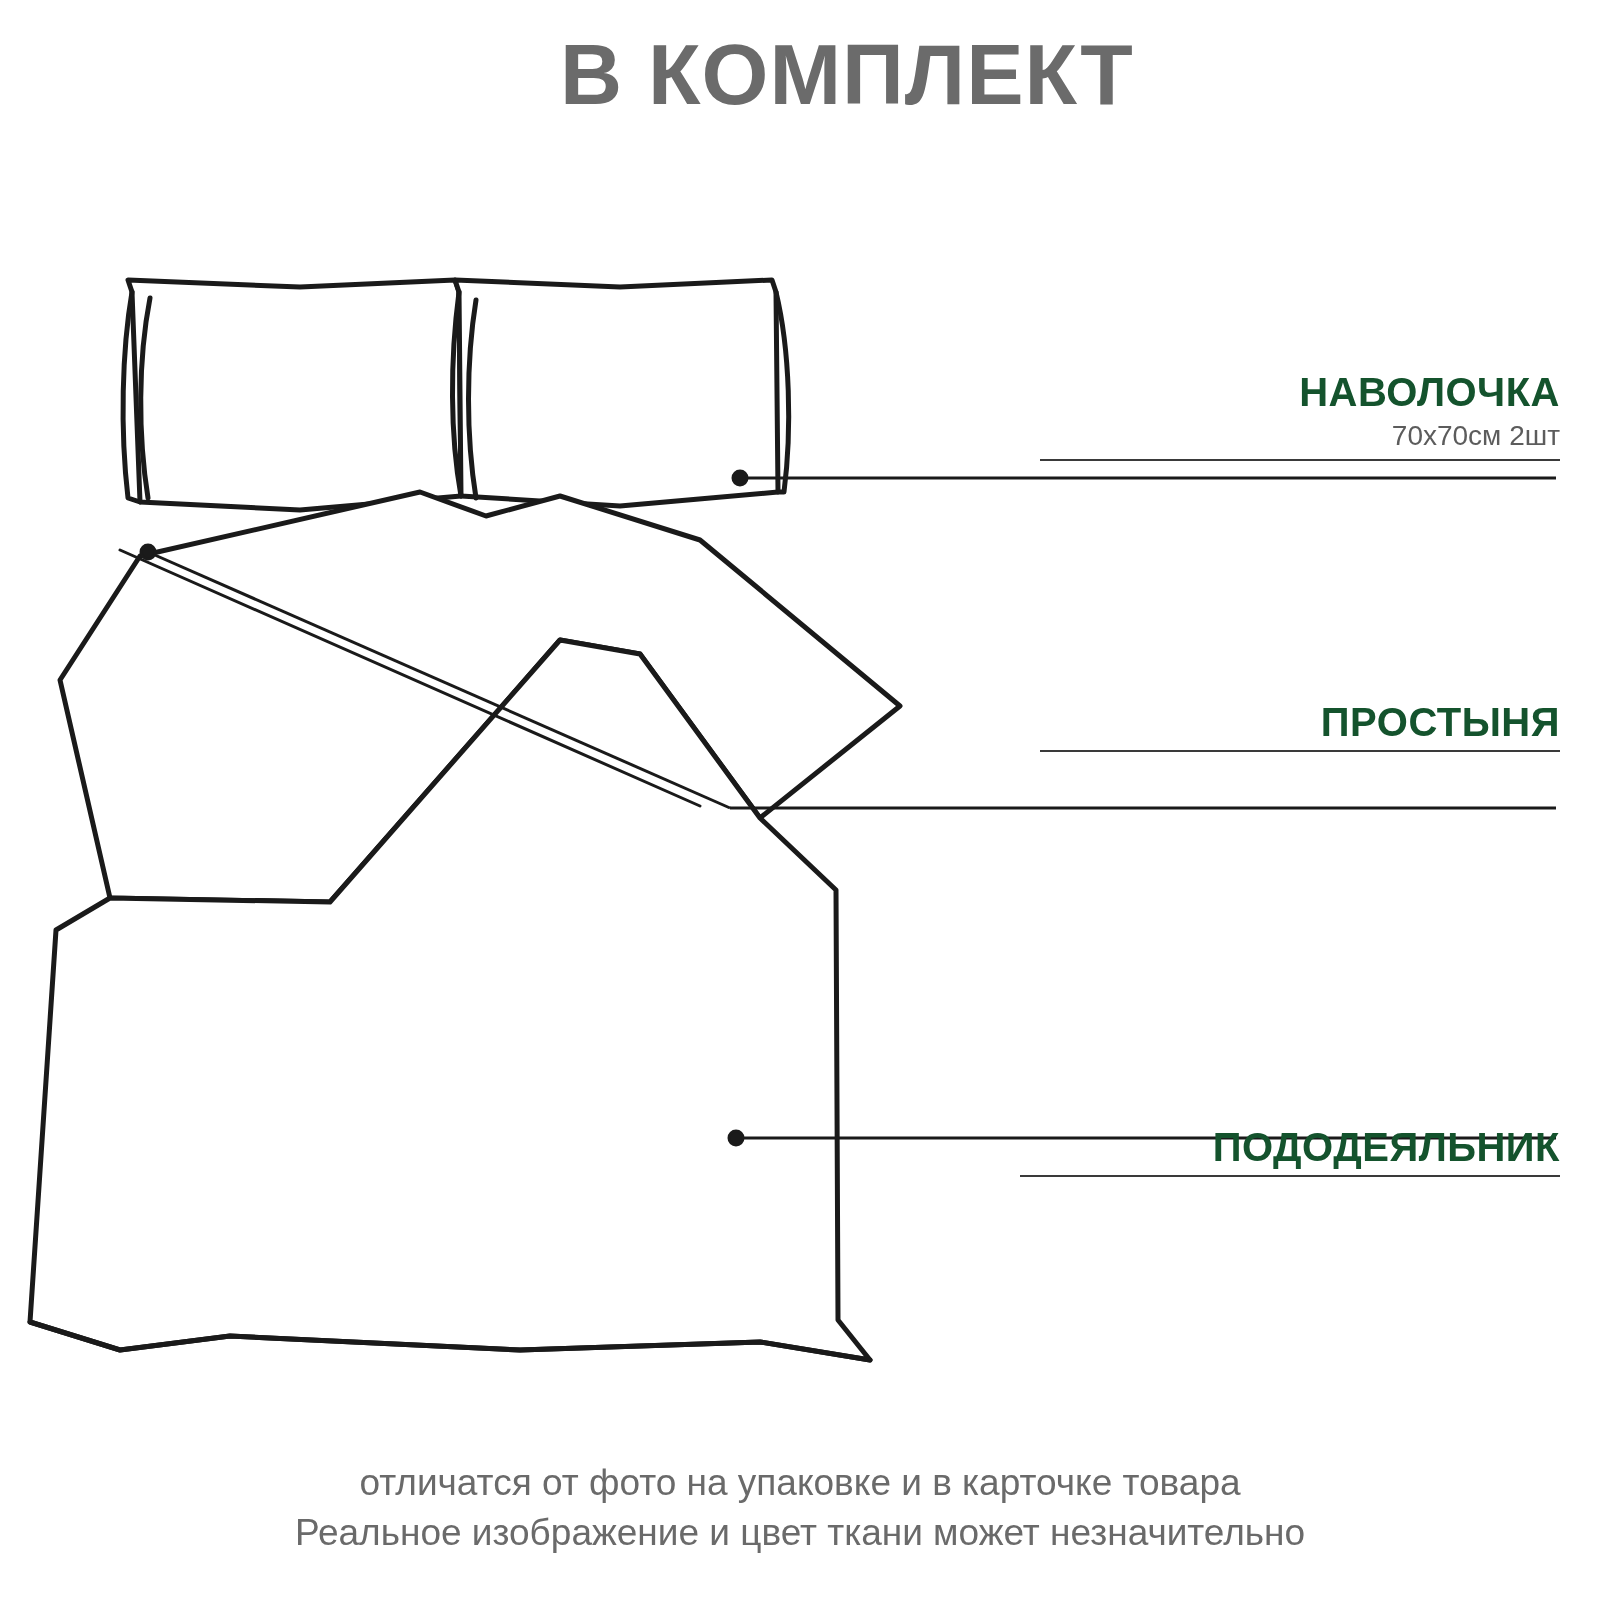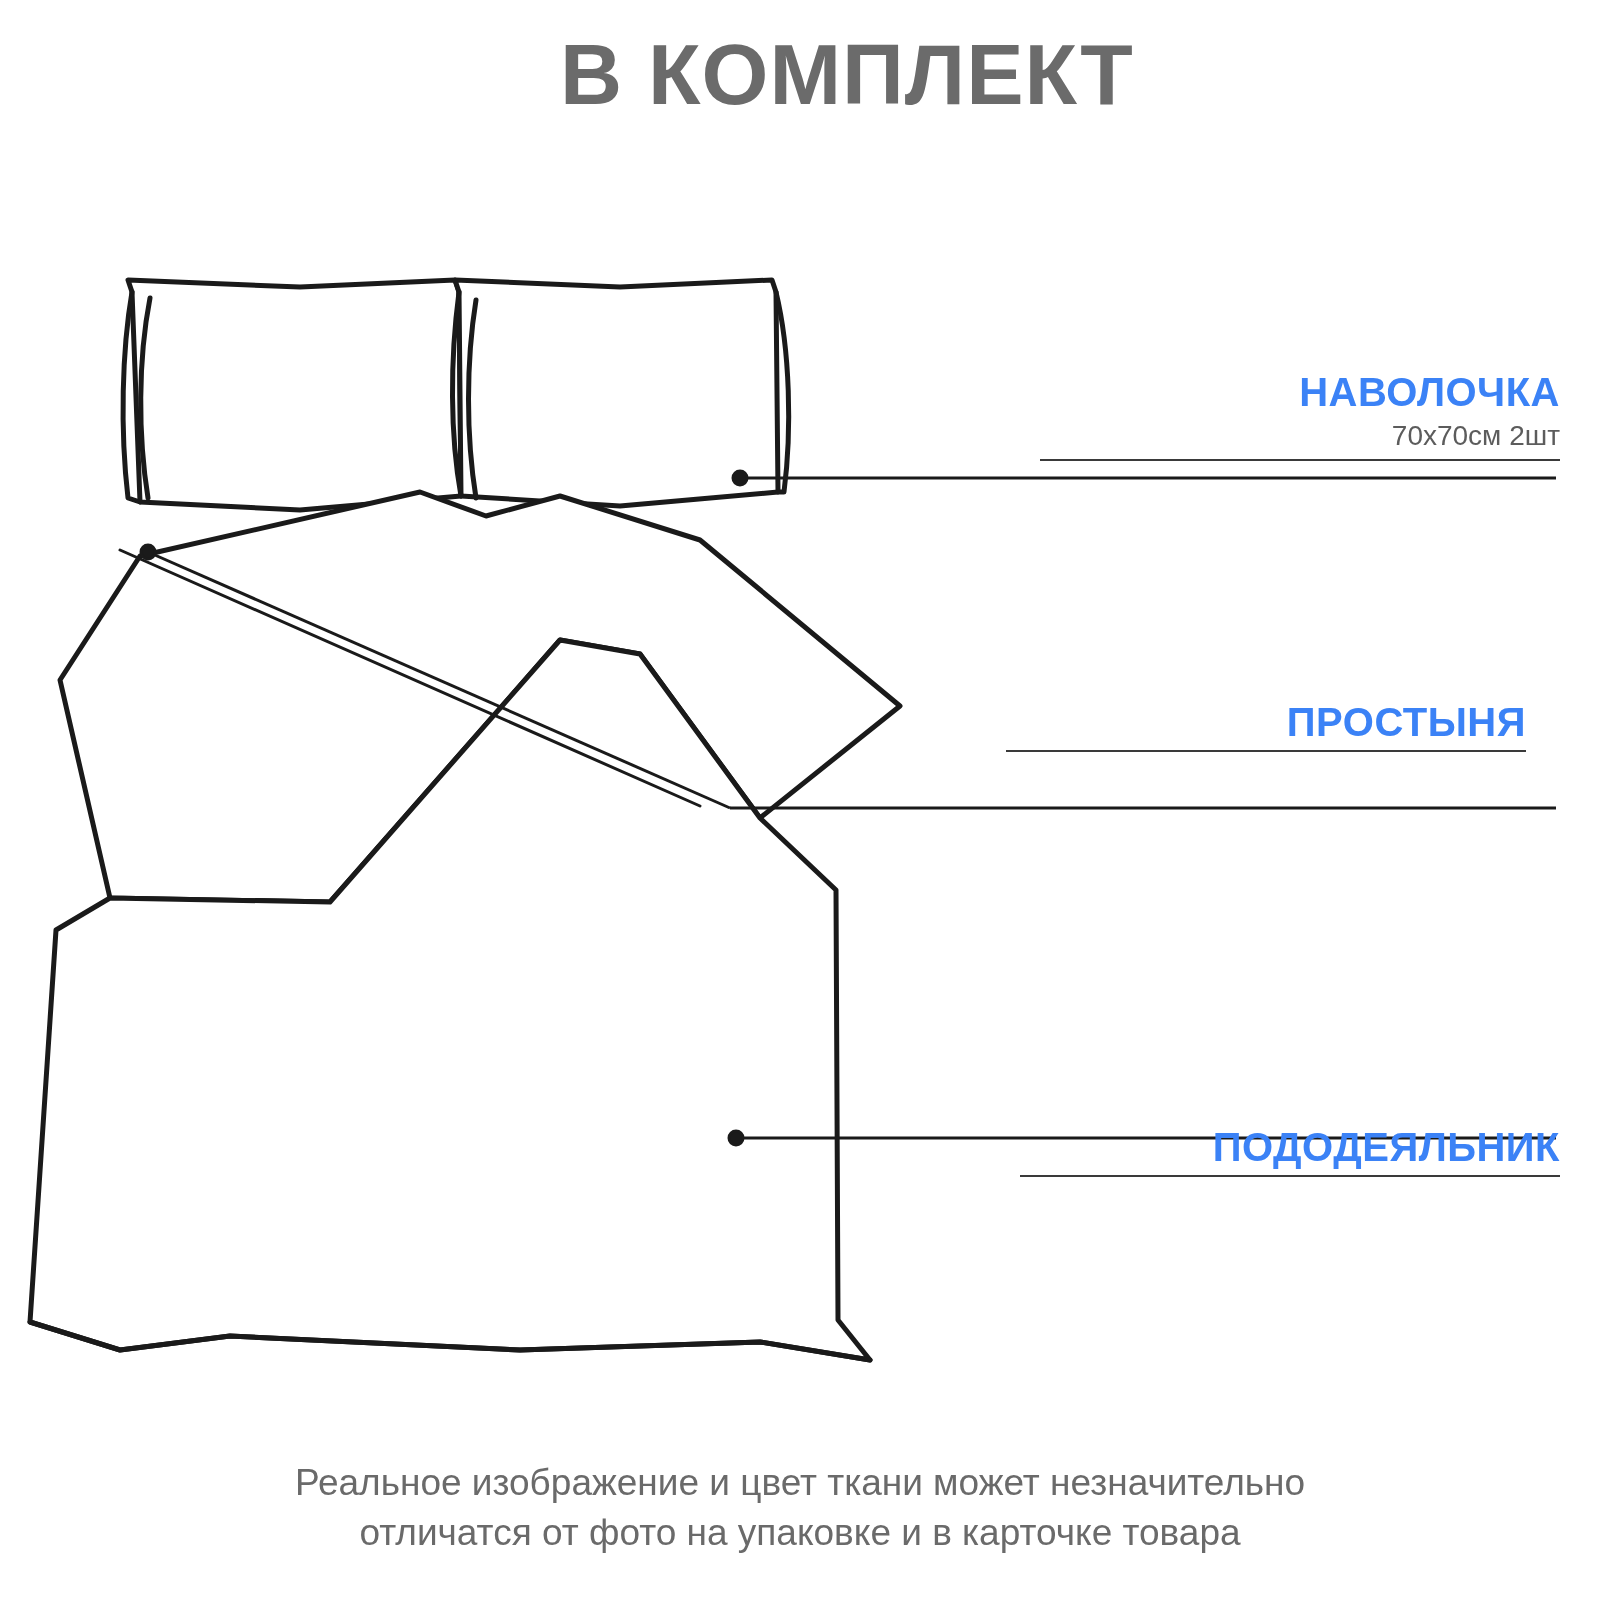--- a/index.html
+++ b/index.html
@@ -51,39 +51,39 @@
     width: 520px;
     text-align: right;
     color: #4f4f4f;
   }
   .callout .label {
     font-size: 40px;
     font-weight: bold;
     letter-spacing: 0.5px;
     line-height: 1.1;
     text-transform: uppercase;
-    color: #3b82f6;
+    color: #14532d;
     white-space: nowrap;
   }
   .callout .size {
     font-size: 28px;
     font-weight: normal;
     line-height: 1.25;
     color: #5c5c5c;
     margin-top: 4px;
     white-space: nowrap;
   }
   .callout .rule {
     margin-top: 6px;
     height: 2px;
     background: #3a3a3a;
     width: 100%;
   }
   #callout-pillow { left: 1040px; top: 370px; }
-  #callout-sheet  { left: 1006px; top: 700px; }
+  #callout-sheet  { left: 1040px; top: 700px; }
   #callout-duvet  { left: 1020px; top: 1088px; width: 540px; margin-top: 37px; }
 
   
   .leaders {
     position: absolute;
     inset: 0;
     pointer-events: none;
   }
 
   
@@ -159,17 +159,17 @@
     <div class="label">ПРОСТЫНЯ</div>
     <div class="rule"></div>
   </div>
 
   <div class="callout" id="callout-duvet">
     <div class="label">ПОДОДЕЯЛЬНИК</div>
     <div class="rule"></div>
   </div>
 
   <div class="footer">
+    <span class="fl">отличатся от фото на упаковке и в карточке товара</span>
     <span class="fl">Реальное изображение и цвет ткани может незначительно</span>
-    <span class="fl">отличатся от фото на упаковке и в карточке товара</span>
   </div>
 
 </div>
 
 </body></html>

